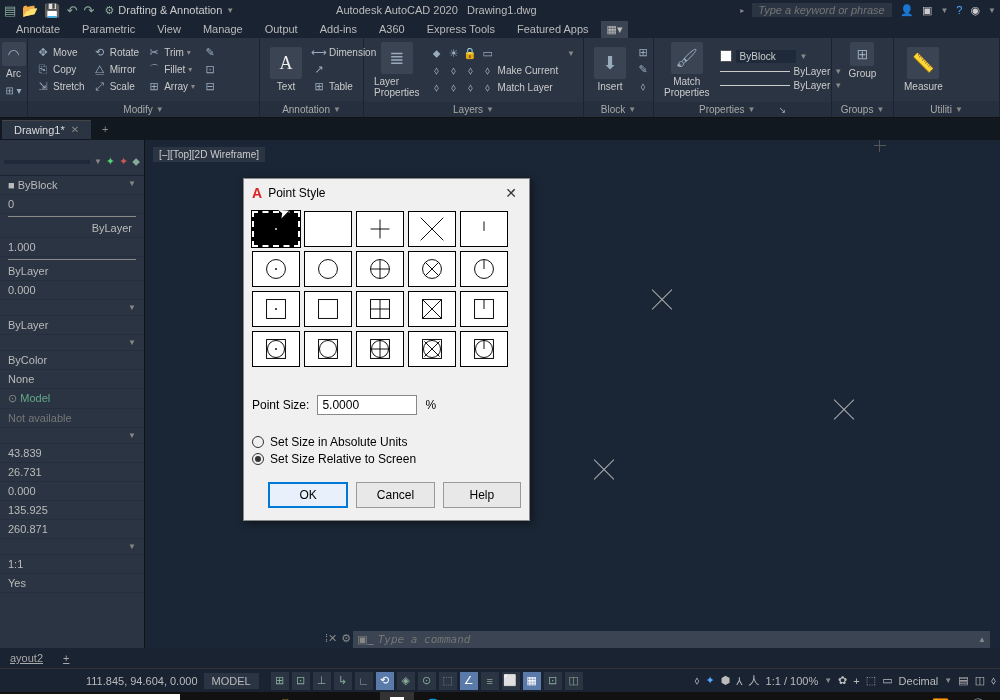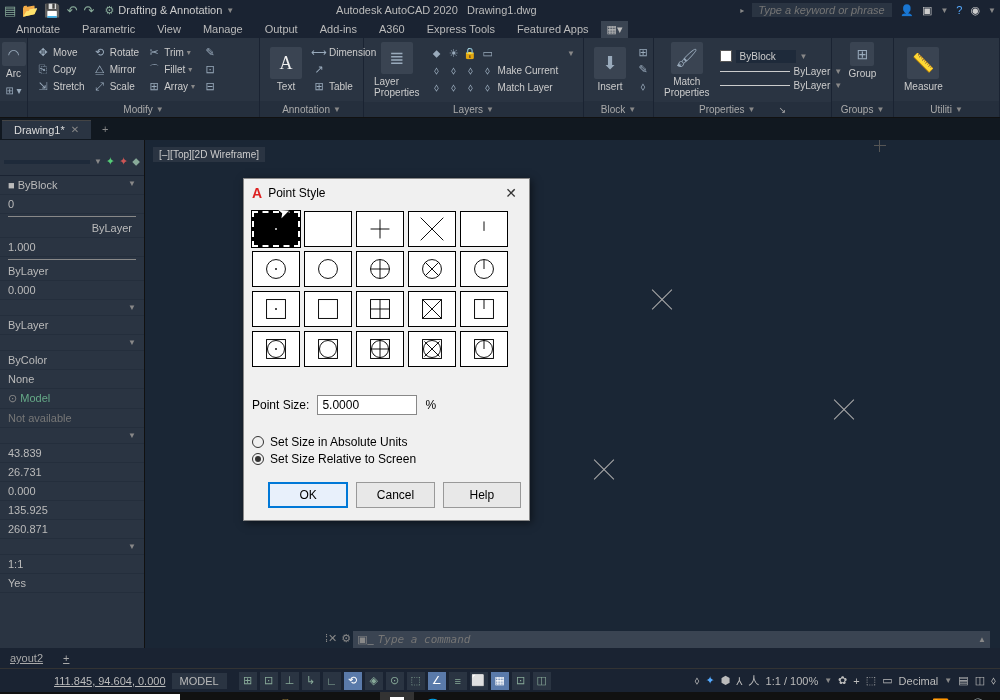--- a/index.html
+++ b/index.html
@@ -67,21 +67,21 @@
 .cmdline .ci { color: #888; font-size: 11px; }
 .cmdline input { flex: 1; background: transparent; border: none; color: #888; font-style: italic; font-family: Consolas, monospace; font-size: 11px; outline: none; }
 .cmd-left { display:flex; gap:4px; font-size:11px; color:#888; margin-bottom:2px; }
 
 
 .layouttabs { height: 20px; background: #1a2332; display: flex; align-items: center; font-size: 11px; color: #aaa; text-decoration: underline; }
 .layouttabs span { padding: 2px 10px; }
 
 
 .statusbar { height: 24px; background: #1a2332; display: flex; align-items: center; padding: 0 4px; gap: 6px; font-size: 11px; color: #bbb; border-top: 1px solid #333; }
-.statusbar .coords { margin-left: 50px; text-decoration: underline; }
+.statusbar .coords { margin-left: 82px; }
 .statusbar .model-btn { background: #2a3442; padding: 2px 8px; }
 .statusbar .sicons { display: flex; gap: 3px; margin-left: 6px; }
 .statusbar .sicons span { width: 18px; height: 18px; background: #2a3442; display: inline-flex; align-items: center; justify-content: center; font-size: 11px; color: #8a9; }
 .statusbar .sicons span.on { background: #5a7aaa; color: #fff; }
 .statusbar .right { margin-left: auto; display: flex; align-items: center; gap: 6px; }
 
 
 .taskbar { height: 28px; background: #111; display: flex; align-items: center; gap: 2px; padding-right: 6px; }
 .taskbar .search { flex: 0 0 180px; background: #fff; color: #555; padding: 5px 8px; font-size: 12px; }
 .taskbar .tb { width: 34px; height: 28px; display: flex; align-items: center; justify-content: center; font-size: 14px; color: #ccc; }

